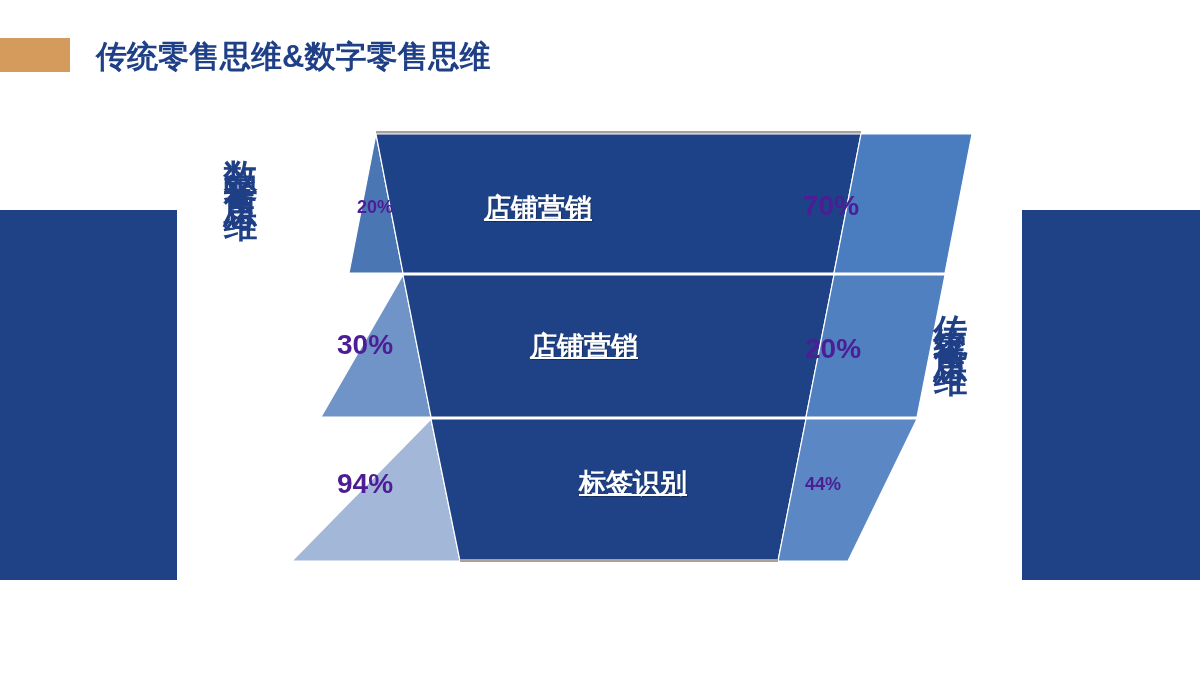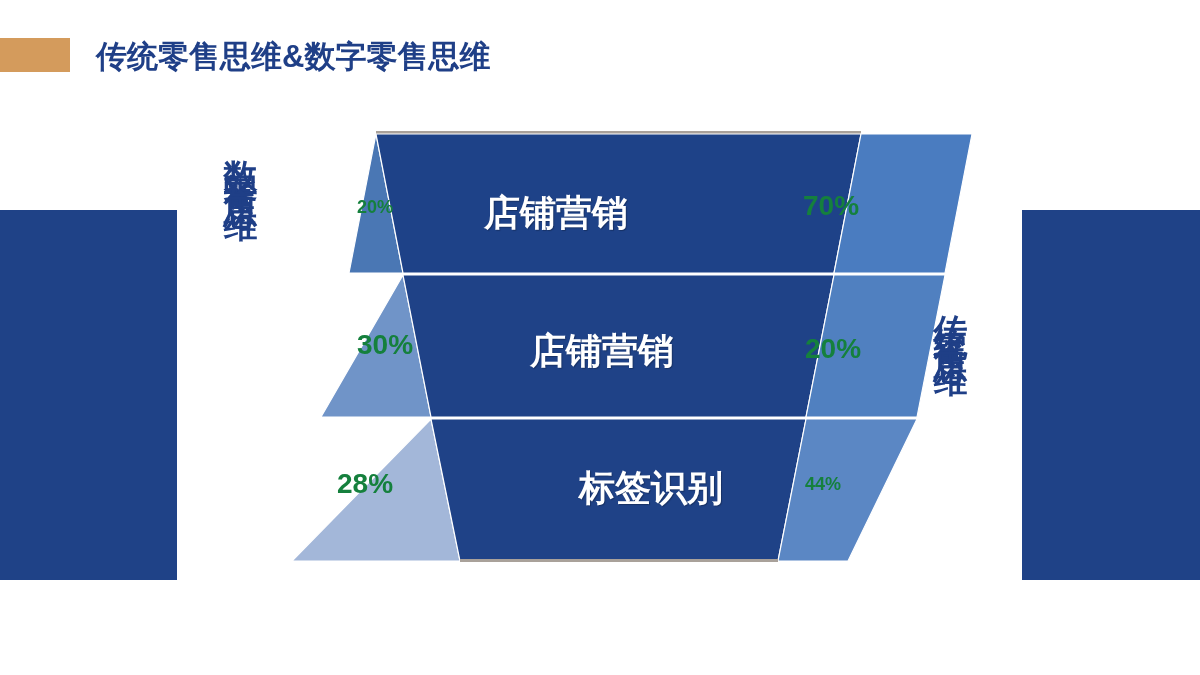--- a/index.html
+++ b/index.html
@@ -106,36 +106,37 @@
   }
 
   
   .lbl {
     position: absolute;
     font-weight: bold;
     white-space: nowrap;
     line-height: 1;
   }
   .pct-dark {
-    color: #15803d;
+    color: #4c1d95;
   }
   .pct-lg {
     font-size: 28px;
   }
   .pct-sm {
     font-size: 18px;
   }
   .center-label {
     color: #ffffff;
-    font-size: 36px;
+    font-size: 27px;
     text-shadow: 1px 1px 1px rgba(0,0,0,0.25);
+    text-decoration: underline;
   }
 
   .lbl-20  { left: 357px; top: 198px; }
-  .lbl-30  { left: 357px; top: 331px; }
+  .lbl-30  { left: 337px; top: 331px; }
   .lbl-50  { left: 337px; top: 470px; }
   .lbl-70  { left: 803px; top: 192px; }
   .lbl-20r { left: 805px; top: 335px; }
   .lbl-10  { left: 805px; top: 475px; }
 
   .lbl-c1 { left: 484px; top: 195px; }
   .lbl-c2 { left: 530px; top: 333px; }
   .lbl-c3 { left: 579px; top: 470px; text-align: right; }
 </style>
 </head>
@@ -169,21 +170,21 @@
     <polygon points="629,294 740,294 671,436 601,436" fill="#5B87C4" stroke="#ffffff" stroke-width="1.2"></polygon>
 
     <rect x="283" y="434" width="318" height="3" fill="#A9A19A"></rect>
   </svg>
 
   <div class="side-label side-label-left">数字零售思维</div>
   <div class="side-label side-label-right">传统零售思维</div>
 
   <div class="lbl pct-dark pct-sm lbl-20">20%</div>
   <div class="lbl pct-dark pct-lg lbl-30">30%</div>
-  <div class="lbl pct-dark pct-lg lbl-50">28%</div>
+  <div class="lbl pct-dark pct-lg lbl-50">94%</div>
 
   <div class="lbl pct-dark pct-lg lbl-70">70%</div>
   <div class="lbl pct-dark pct-lg lbl-20r">20%</div>
   <div class="lbl pct-dark pct-sm lbl-10">44%</div>
 
   <div class="lbl center-label lbl-c1">店铺营销</div>
   <div class="lbl center-label lbl-c2">店铺营销</div>
   <div class="lbl center-label lbl-c3">标签识别</div>
 
 </div>

